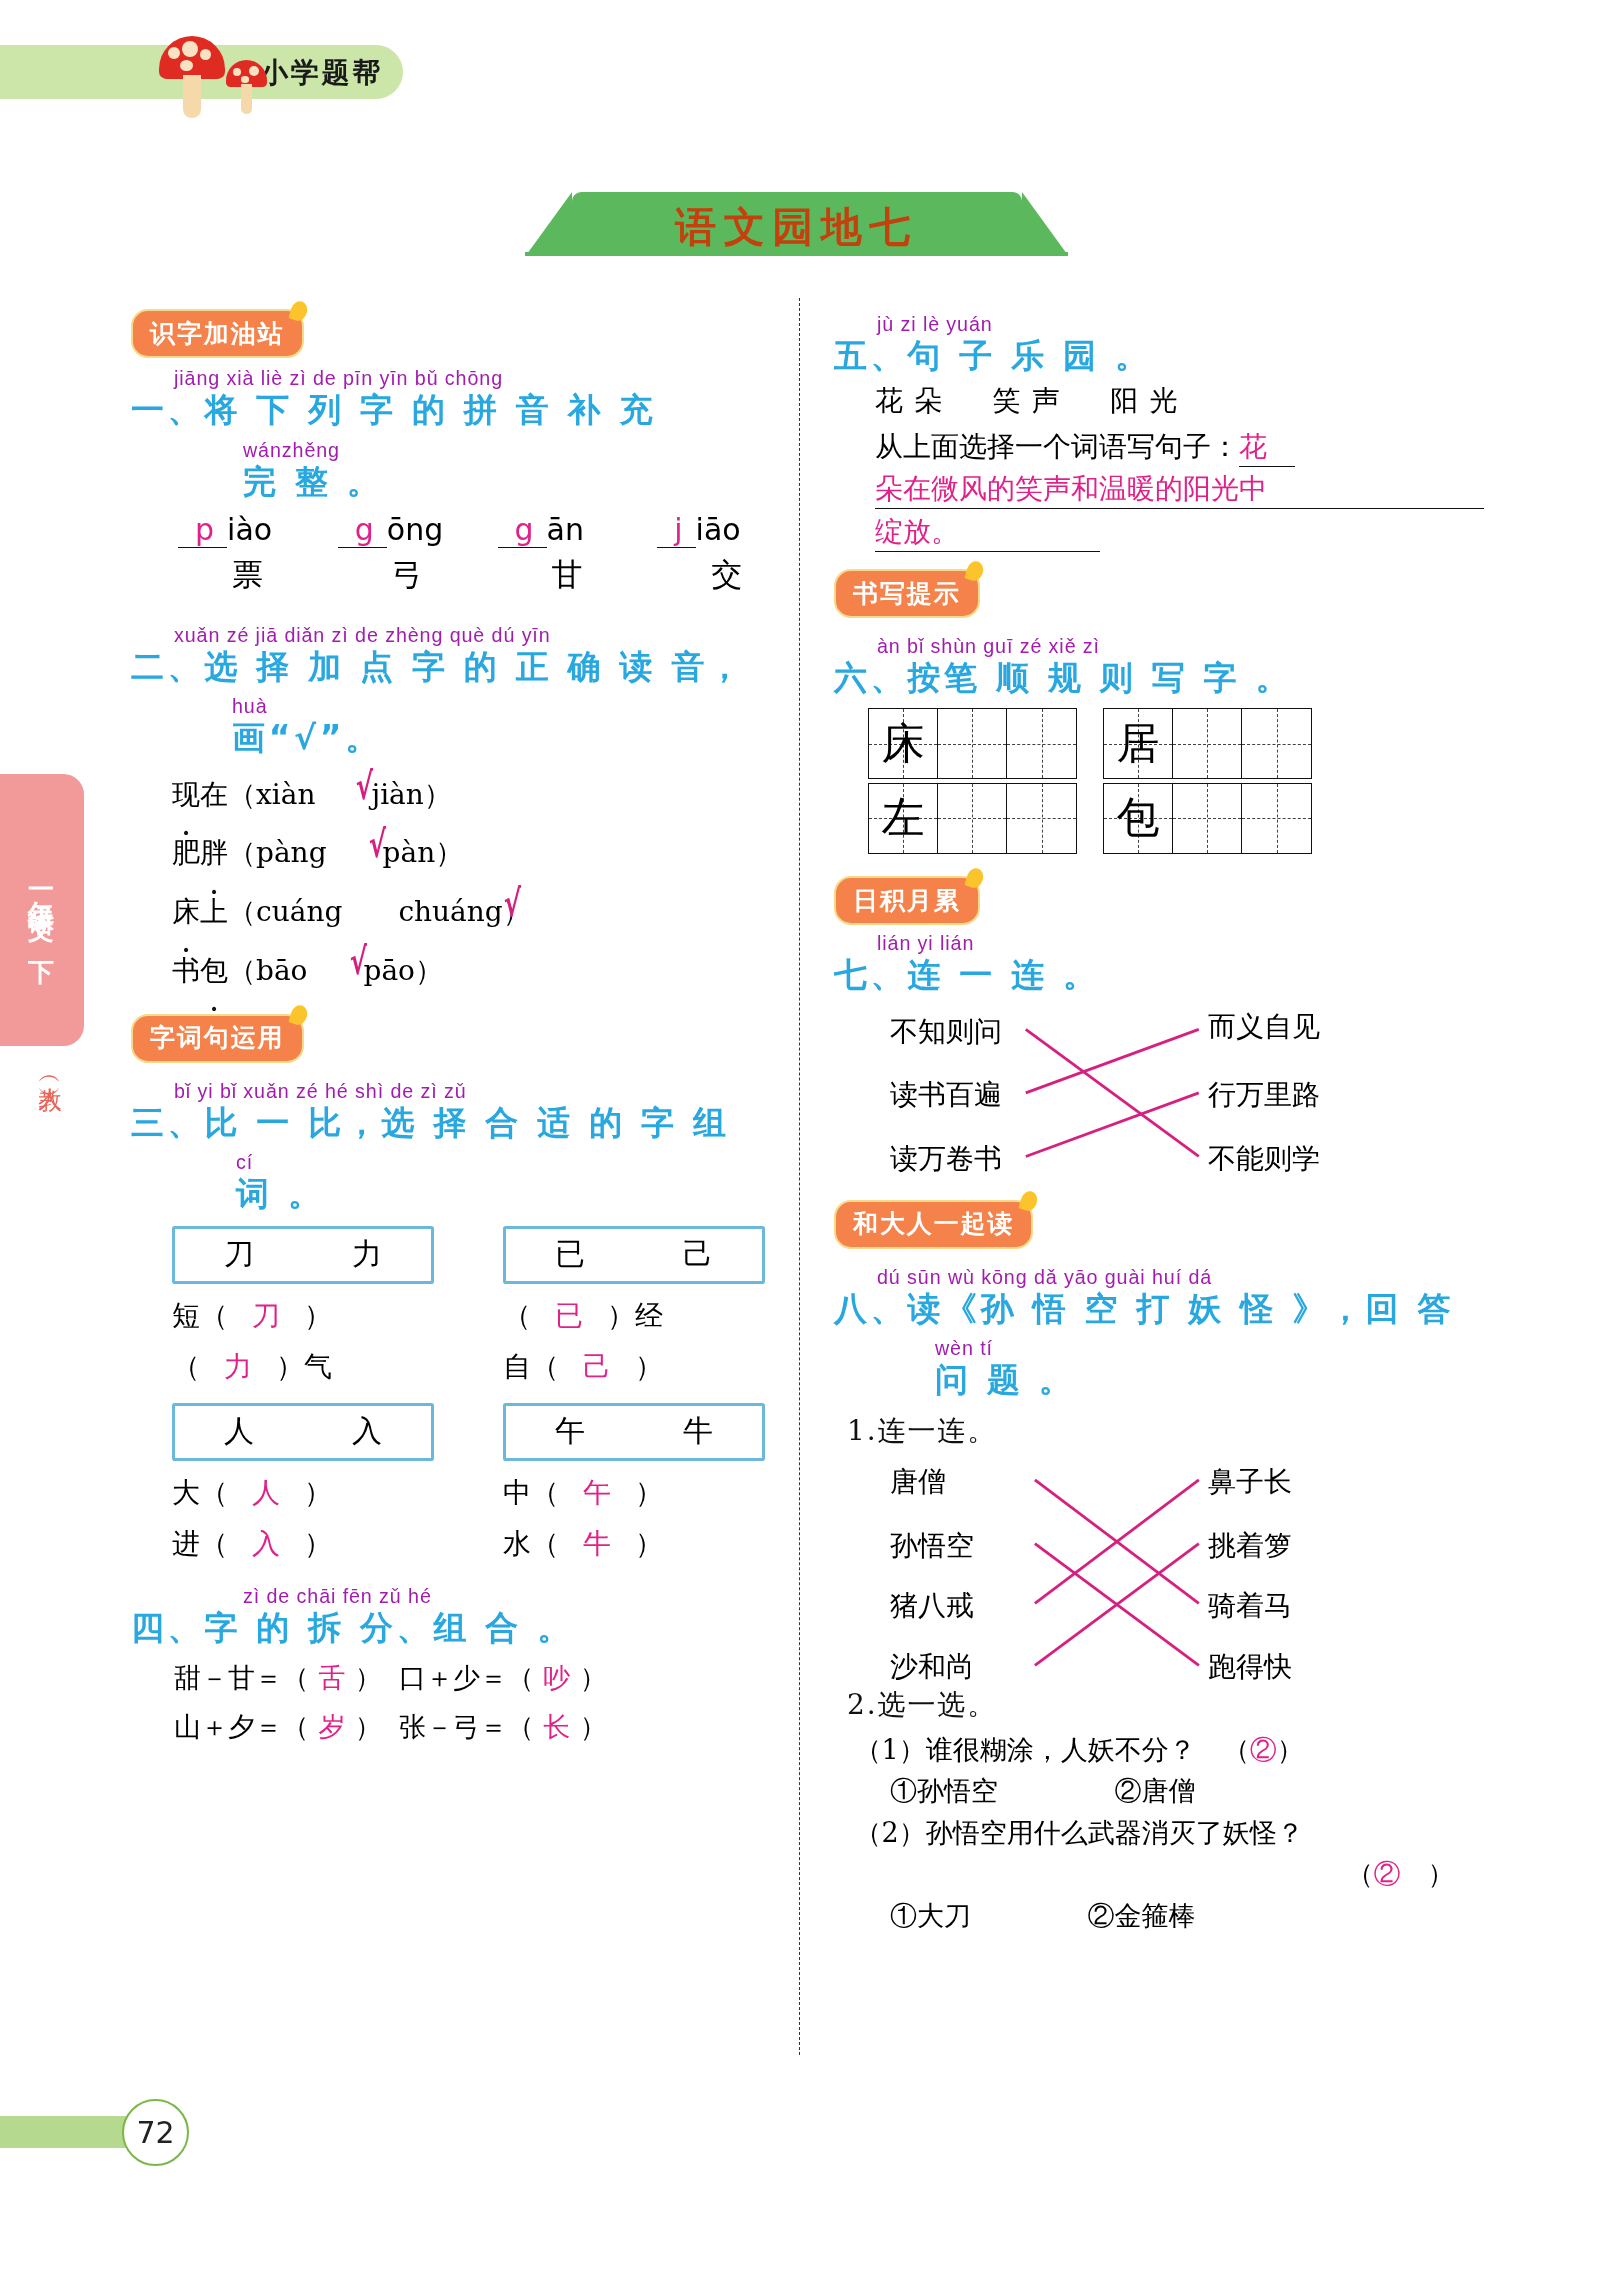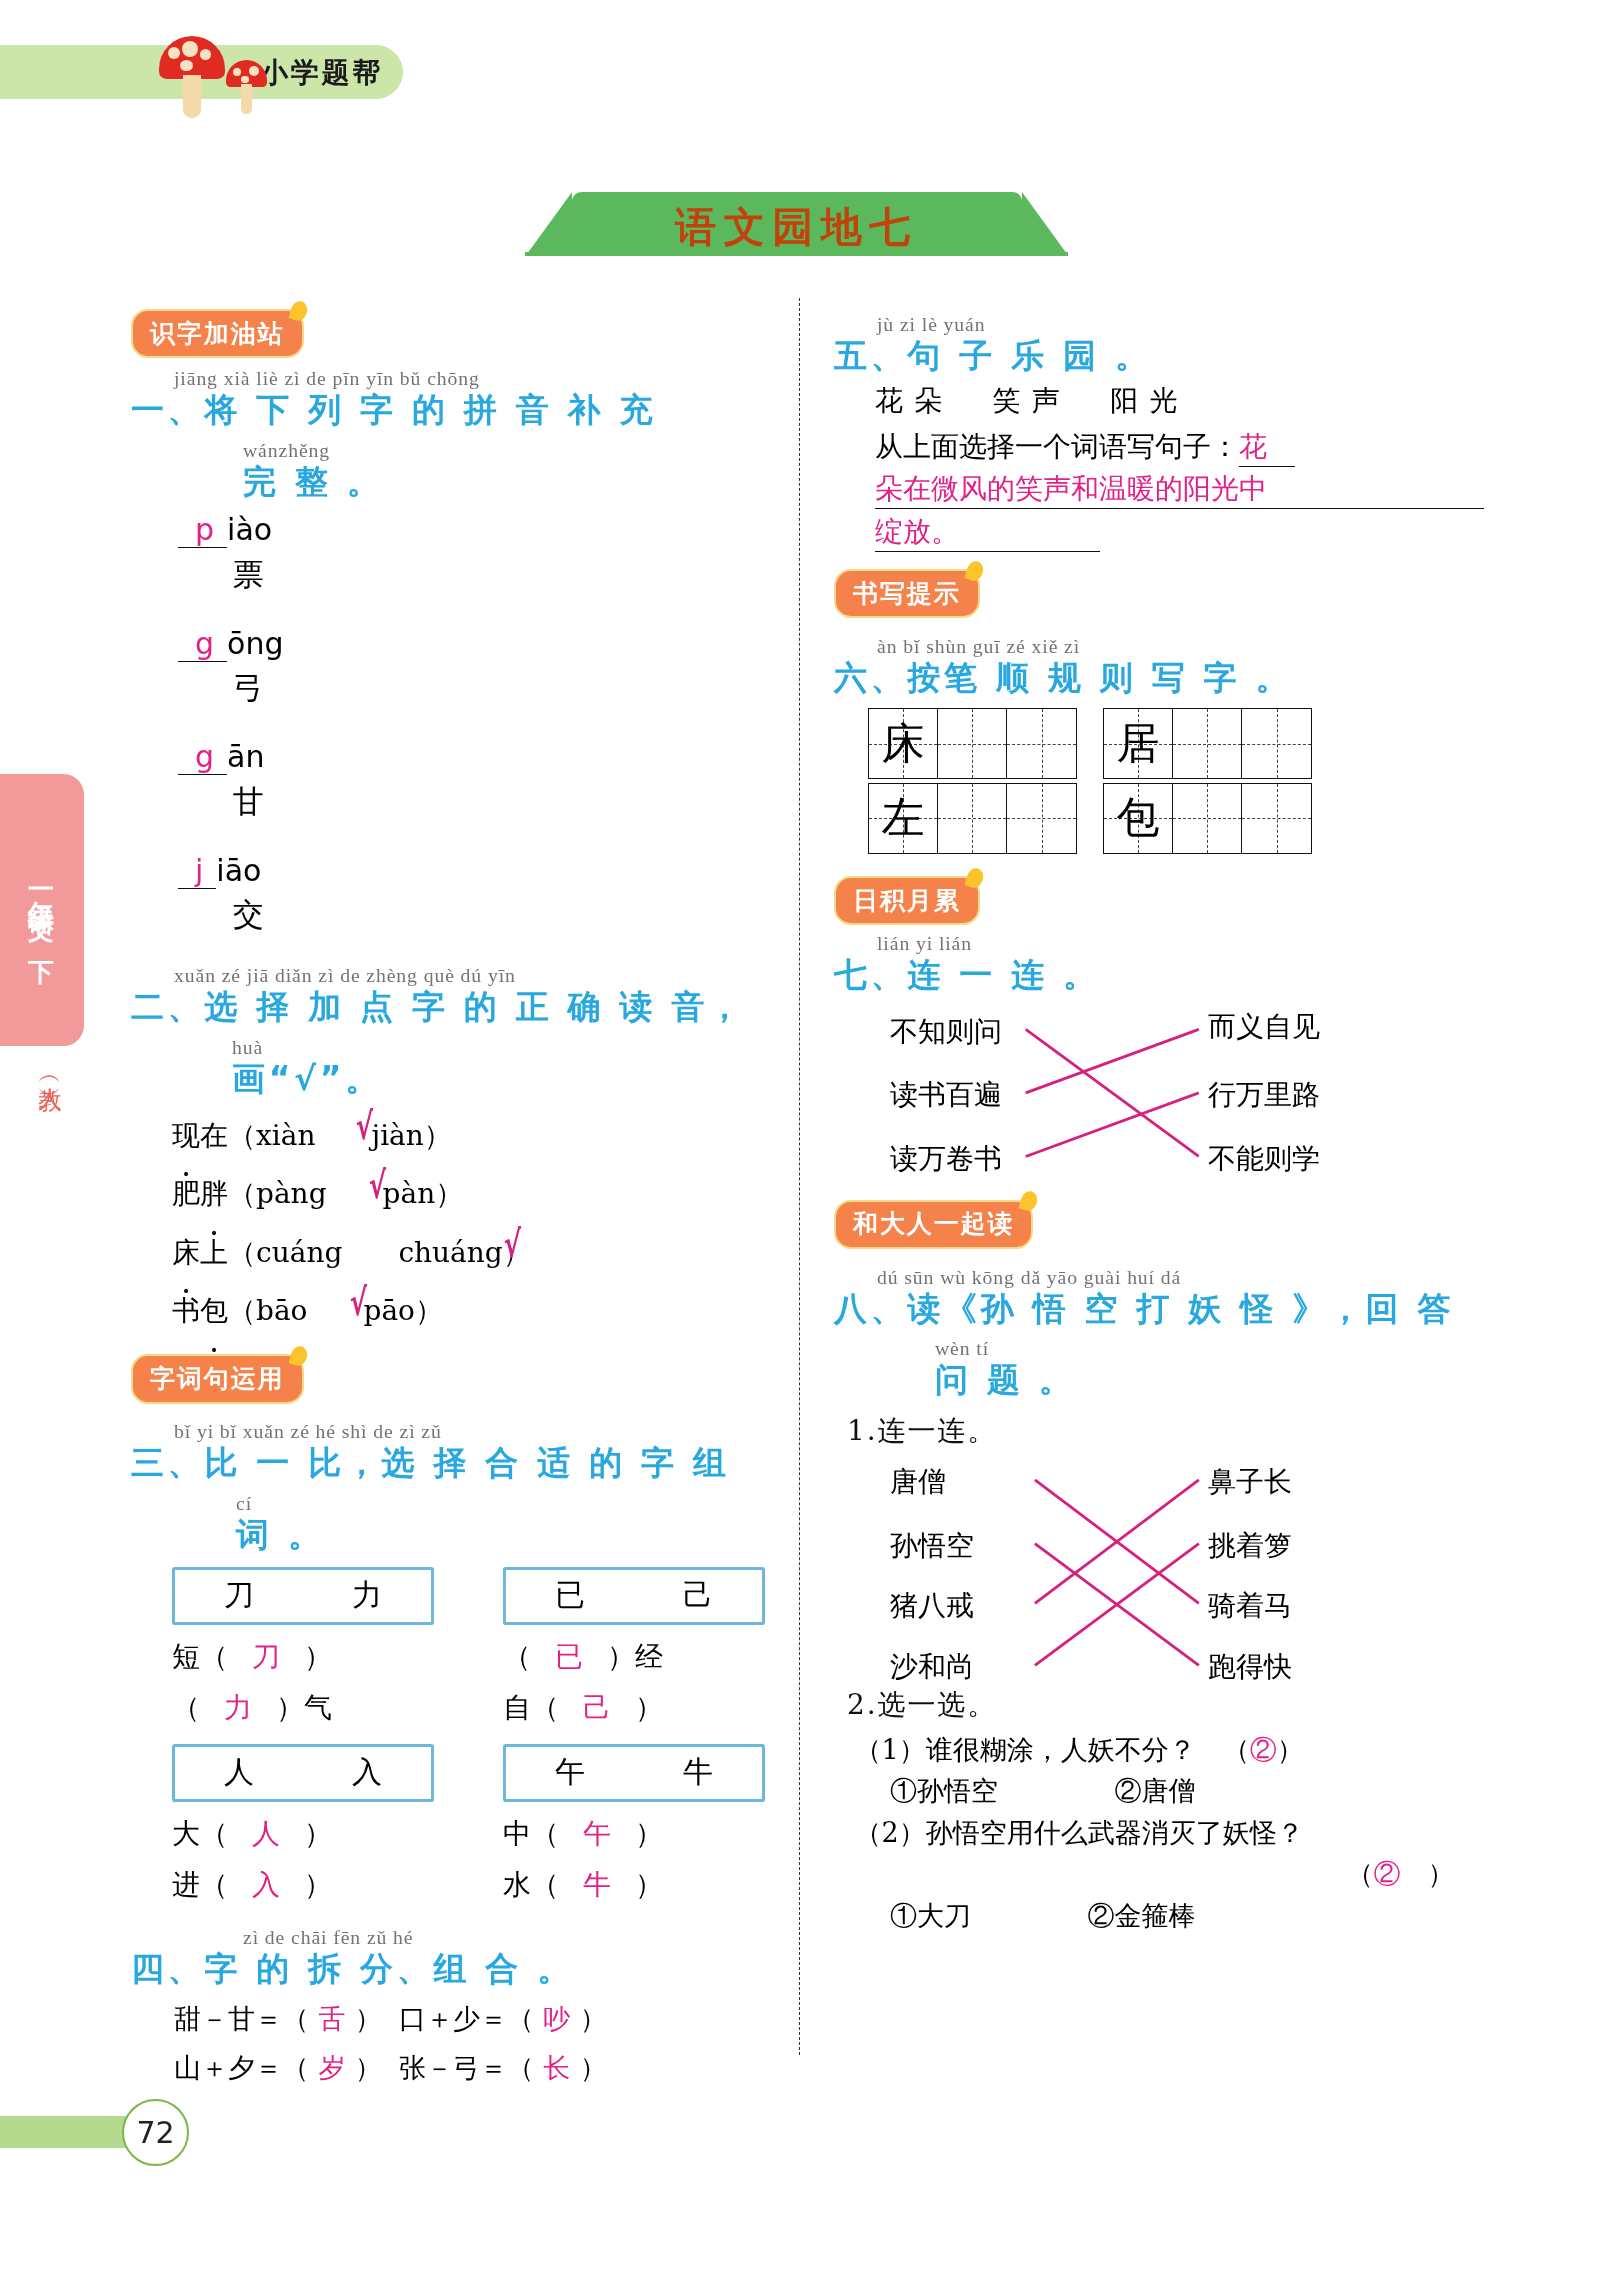--- a/index.html
+++ b/index.html
@@ -130,22 +130,22 @@
     right: -5.6px; top: -10.3px;
     width: 16px; height: 19.7px;
     background: #fbc42c;
     border-radius: 50% 50% 50% 10%;
     transform: rotate(18deg);
   }
 
   
   .q-block { margin-top: 3.7px; }
   .pinyin-row {
-    color: #737373; font-size: 19.7px;
-    font-family: Liberation Serif, serif;
+    color: #a21caf; font-size: 19.7px;
+    font-family: Liberation Sans, sans-serif;
     letter-spacing: 0.9px;
     white-space: nowrap;
     margin-left: 43px;
     height: 24px;
   }
   .heading {
     color: #29a8e0; font-size: 33px; font-weight: bold;
     font-family: "DejaVu Sans", sans-serif;
     letter-spacing: 3.7px;
     white-space: nowrap;
@@ -155,21 +155,21 @@
 
   
   .hand {
     font-family: "DejaVu Serif", serif;
     color: #111; font-size: 28px;
     letter-spacing: 1.9px;
   }
   .ans { color: #e0218a; }
 
   
-  .pyfill-row { display: flex; margin: 11.2px 0 0 47px; gap: 30px; flex-direction: column; }
+  .pyfill-row { display: flex; margin: 11.2px 0 0 47px; gap: 30px; }
   .pyfill { width: 131px; text-align: left; }
   .pyfill .line {
     font-family: "DejaVu Sans", sans-serif; font-size: 30px;
     white-space: nowrap;
   }
   .pyfill .ini {
     color: #e0218a; border-bottom: 1.9px solid #111;
     padding: 0 13px 0 17px; display: inline-block;
   }
   .pyfill .zi {

